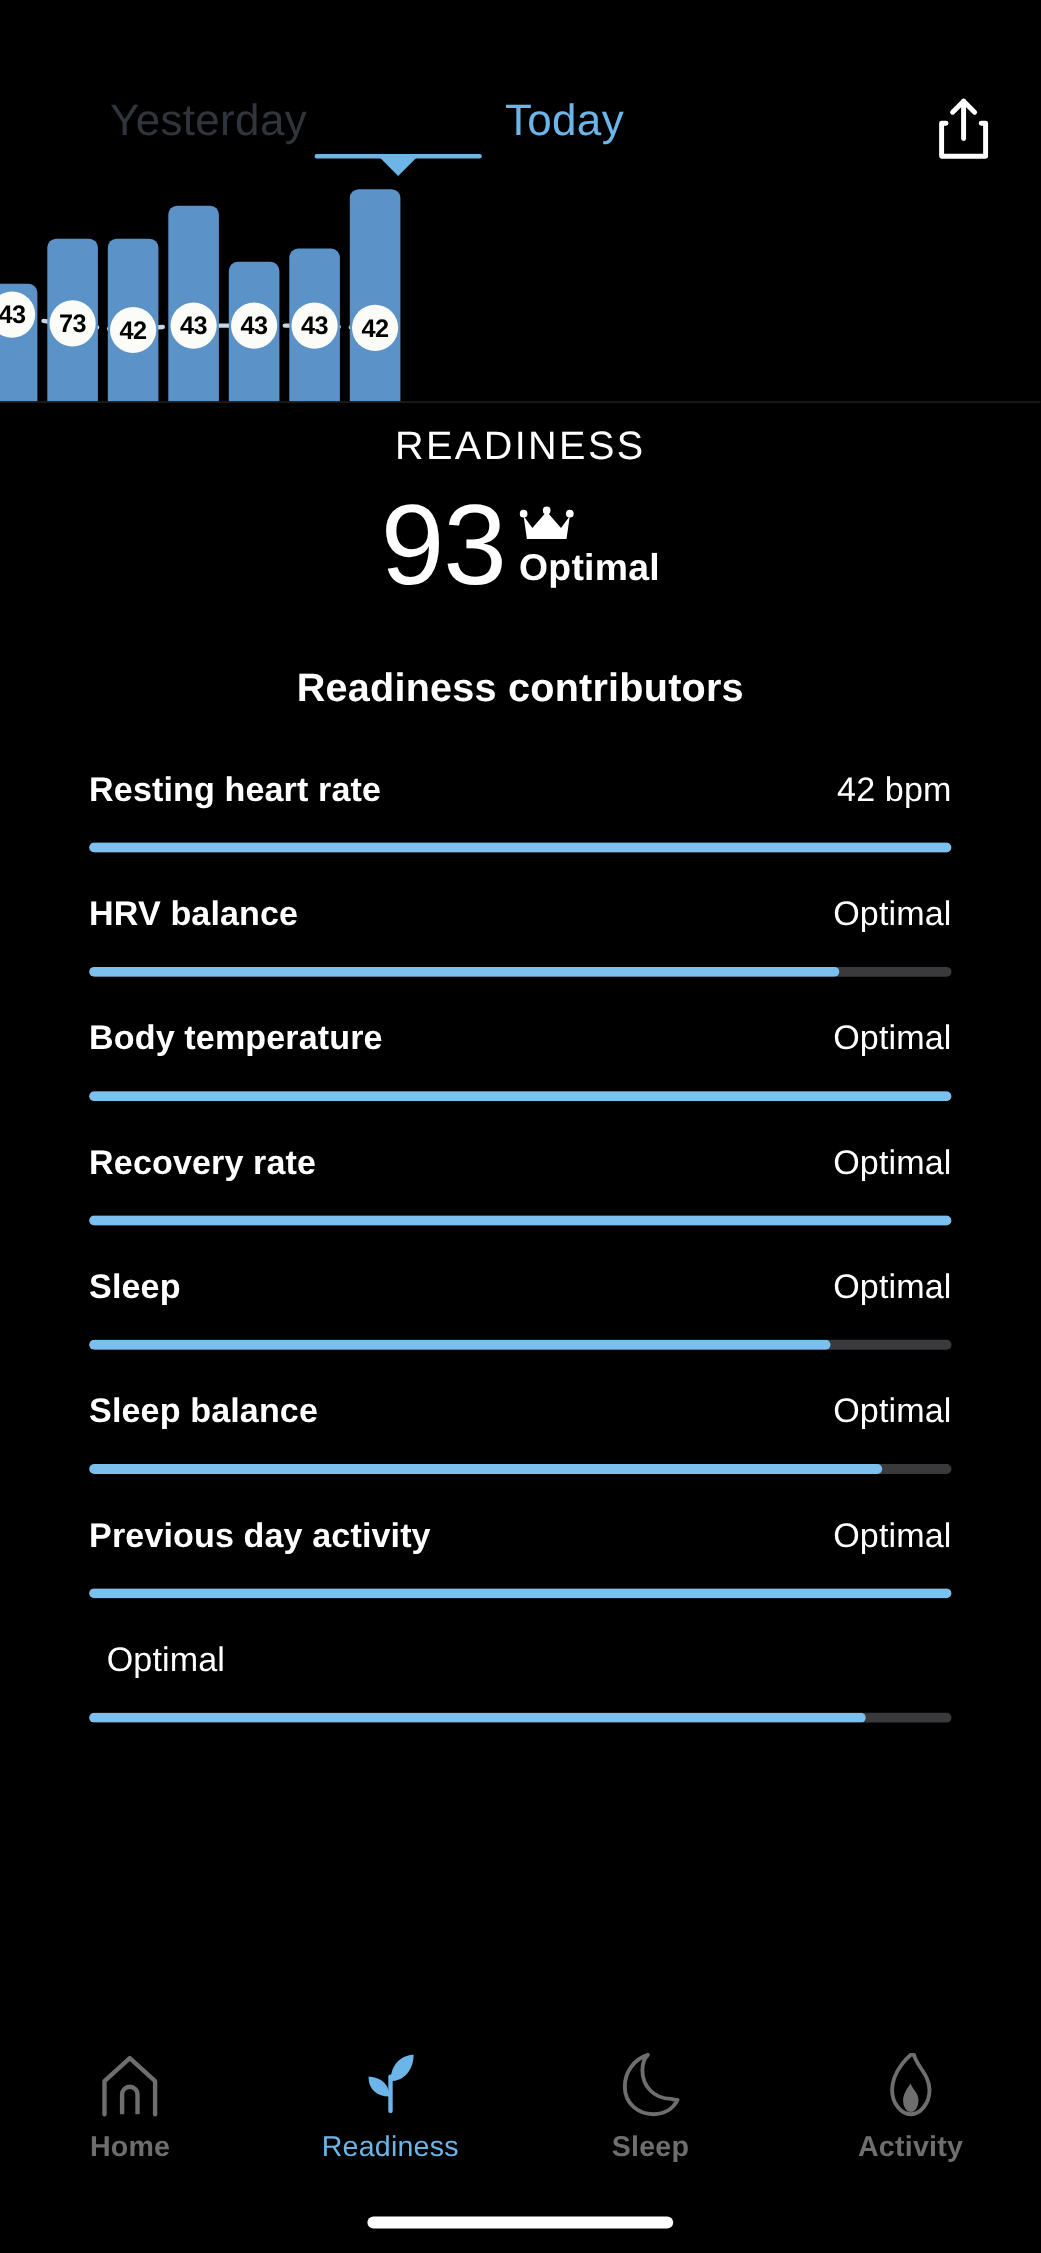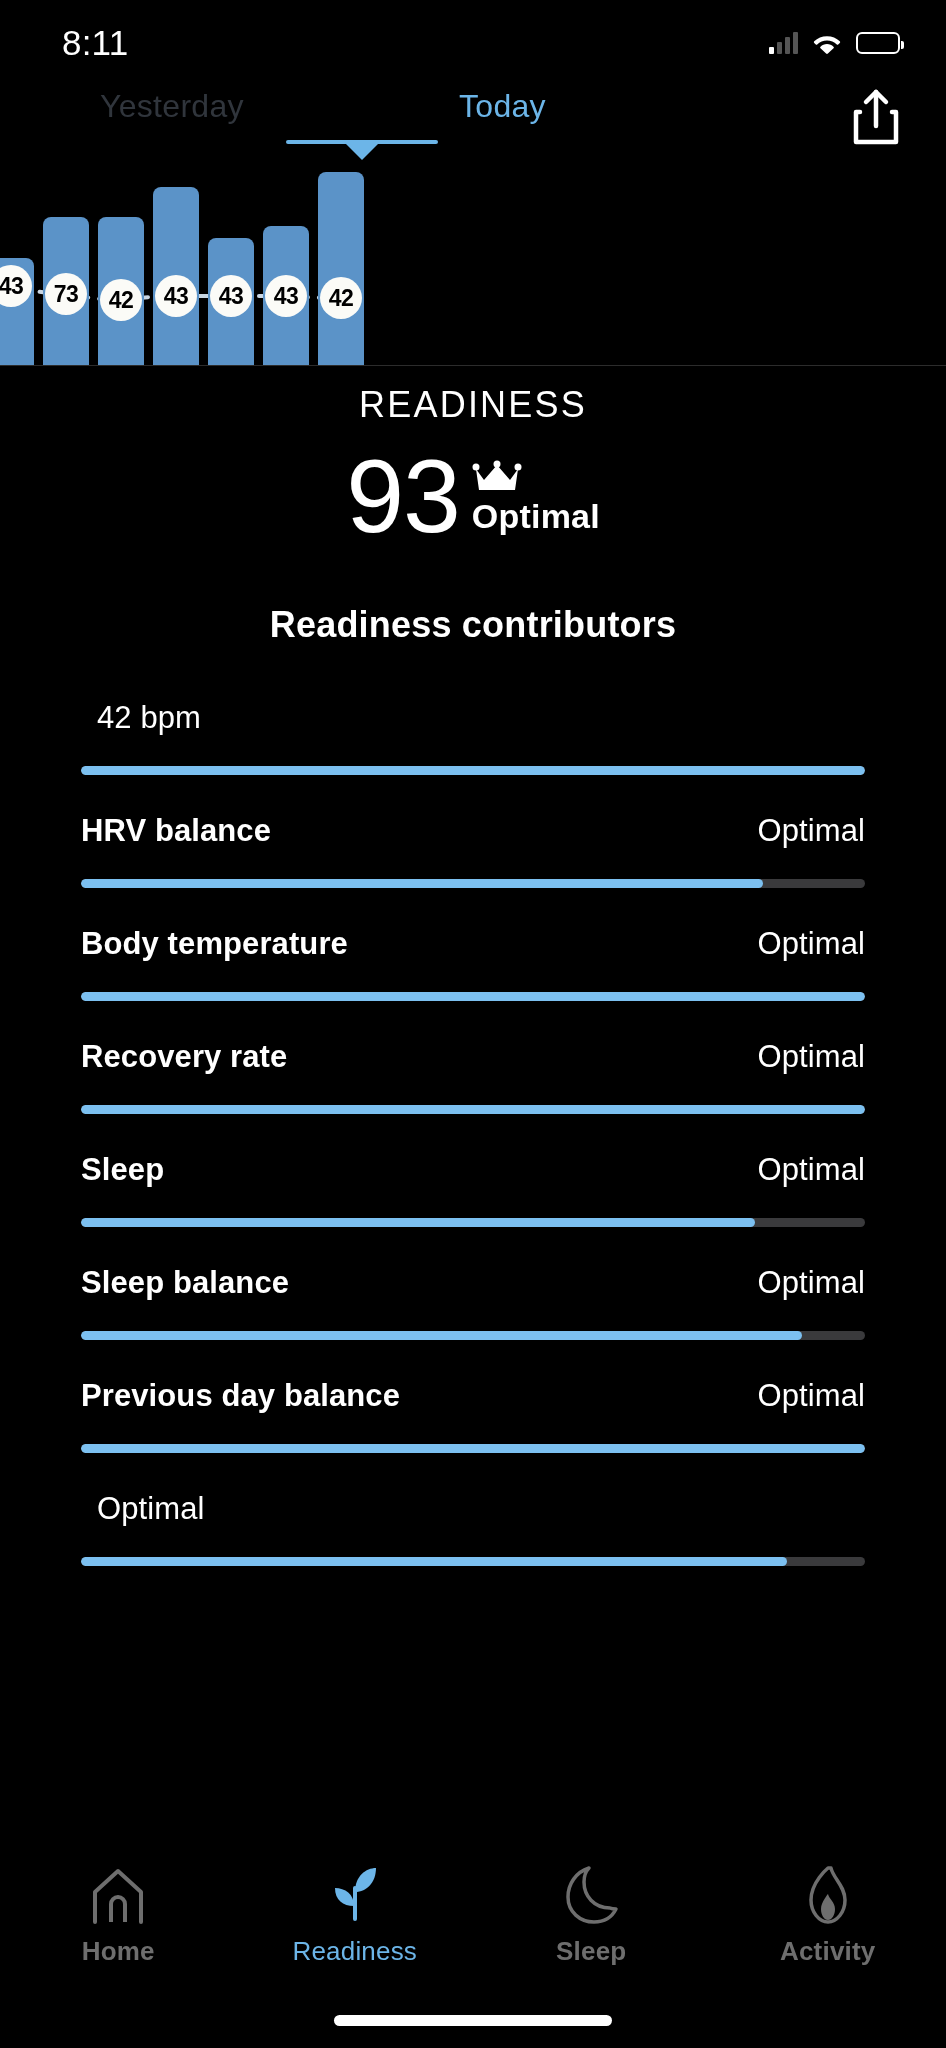--- a/index.html
+++ b/index.html
@@ -32,21 +32,21 @@
   }
   .battery::after{
     content:""; position:absolute; right:-6px; top:7px; width:3px; height:8px;
     background:#fff; border-radius:0 2px 2px 0;
   }
   .battery .lvl{ width:100%; height:100%; background:#fff; border-radius:3px; }
 
   
   .daytabs { position:absolute; top:88px; left:0; width:946px; height:70px; }
   .daytab {
-    position:absolute; top:0; font-size:32px; font-weight:400; letter-spacing:0.3px;
+    position:absolute; top:0; font-size:40px; font-weight:400; letter-spacing:0.3px;
     white-space:nowrap;
   }
   .daytab.prev { left:100px; color:#30353c; }
   .daytab.cur  { left:431px; color:#6cb5e8; font-weight:500;margin-left:28px; }
   .tab-underline {
     position:absolute; top:52px; left:286px; width:152px; height:4px;
     background:#6cb5e8; border-radius:2px;
   }
   .tab-caret {
     position:absolute; top:55px; left:345px;
@@ -126,38 +126,20 @@
   .home-indicator {
     position:absolute; bottom:22px; left:50%; transform:translateX(-50%);
     width:278px; height:11px; background:#fff; border-radius:6px;
   }
 </style>
 </head>
 <body>
 
 <div class="screen">
 
-  <div class="statusbar">
-    <div class="clock">8:11</div>
-    <div class="status-right">
-      <span class="cellular">
-        <i></i>
-          <i></i>
-          <i></i>
-          <i></i>
-      </span>
-      <span class="wifi">
-        <svg viewBox="0 0 30 22" width="30" height="22">
-          <path d="M15 4.2c5 0 9.5 1.9 12.8 5 .5.5.5 1.2 0 1.7l-1.6 1.5c-.4.4-1 .4-1.4 0C22.2 9.9 18.8 8.5 15 8.5s-7.2 1.4-9.8 3.9c-.4.4-1 .4-1.4 0L2.2 10.9c-.5-.5-.5-1.2 0-1.7C5.5 6.1 10 4.2 15 4.2z" fill="#fff"></path>
-          <path d="M15 12.1c2.5 0 4.8 1 6.5 2.6.5.5.5 1.2 0 1.6l-5.6 5.3c-.5.5-1.3.5-1.8 0l-5.6-5.3c-.5-.4-.5-1.1 0-1.6 1.7-1.6 4-2.6 6.5-2.6z" fill="#fff"></path>
-        </svg>
-      </span>
-      <span class="battery"><span class="lvl"></span></span>
-    </div>
-  </div>
 
   <div class="daytabs">
     <div class="daytab prev">Yesterday</div>
     <div class="daytab cur">Today</div>
     <div class="tab-underline"></div>
     <div class="tab-caret"></div>
     <div class="share-btn">
       <svg viewBox="0 0 64 70" width="64" height="70">
         <path d="M32 8 L32 42" stroke="#fff" stroke-width="4.5" stroke-linecap="round" fill="none"></path>
         <path d="M22 18 L32 8 L42 18" stroke="#fff" stroke-width="4.5" stroke-linecap="round" stroke-linejoin="round" fill="none"></path>
@@ -203,20 +185,21 @@
       <span class="score-state">Optimal</span>
     </div>
   </div>
 
   <div class="contrib-title">Readiness contributors</div>
 
   <div class="contrib-list">
 
     <div class="contrib-row">
       <div class="contrib-head">
+        <span class="contrib-name">Resting heart rate</span>
         <span class="contrib-val">42 bpm</span>
       </div>
       <div class="track">
         <div class="fill" style="width: 100%;"></div>
       </div>
     </div>
 
     <div class="contrib-row">
       <div class="contrib-head">
         <span class="contrib-name">HRV balance</span>
@@ -262,21 +245,21 @@
         <span class="contrib-name">Sleep balance</span>
         <span class="contrib-val">Optimal</span>
       </div>
       <div class="track">
         <div class="fill" style="width: 92%;"></div>
       </div>
     </div>
 
     <div class="contrib-row">
       <div class="contrib-head">
-        <span class="contrib-name">Previous day balance</span>
+        <span class="contrib-name">Previous day activity</span>
         <span class="contrib-val">Optimal</span>
       </div>
       <div class="track">
         <div class="fill" style="width: 100%;"></div>
       </div>
     </div>
 
     <div class="contrib-row">
       <div class="contrib-head">
         <span class="contrib-val">Optimal</span>

